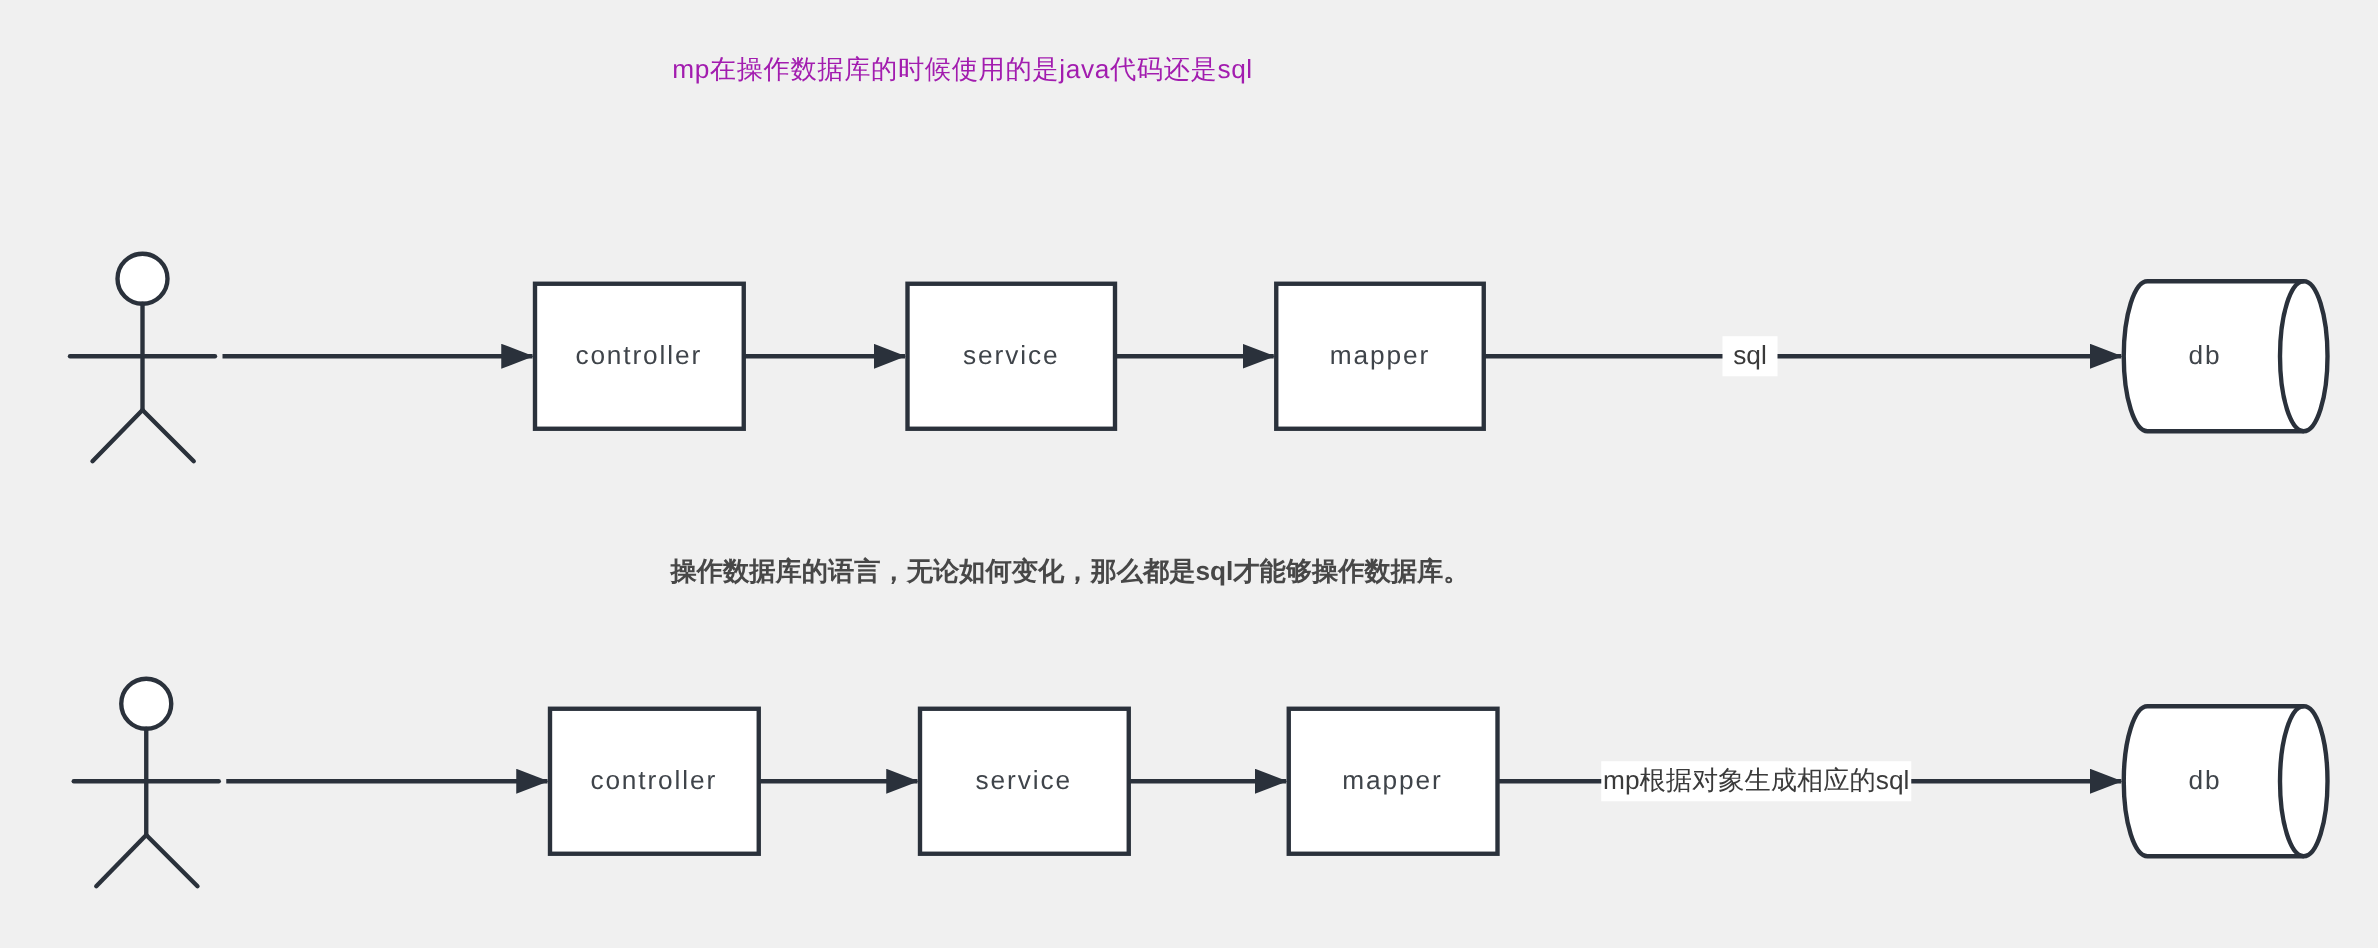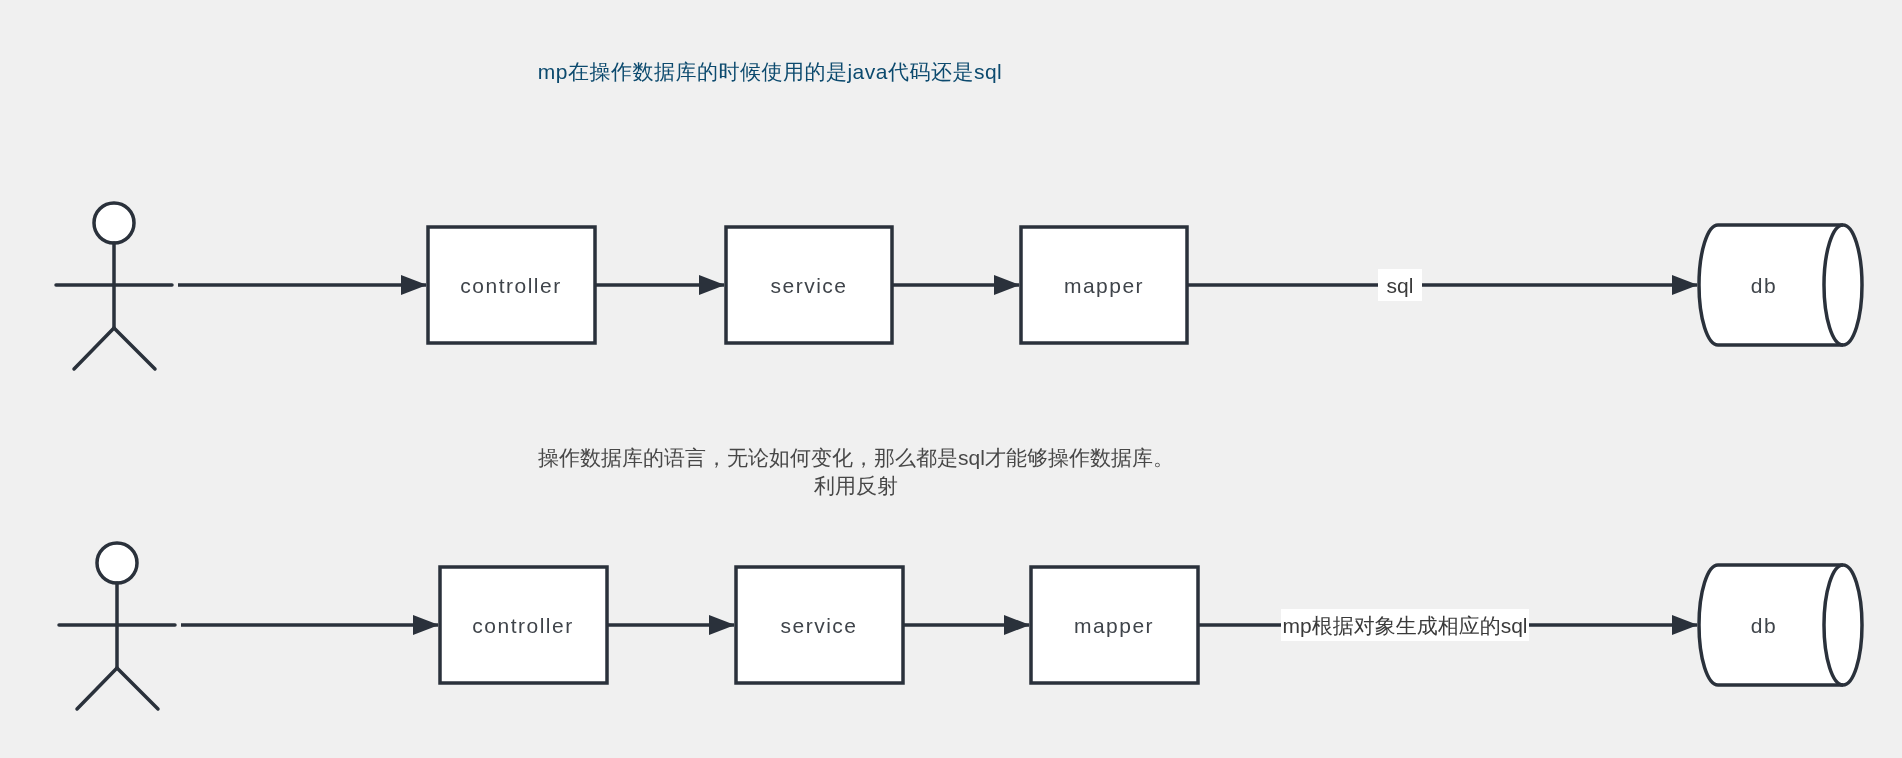--- a/index.html
+++ b/index.html
@@ -3,27 +3,27 @@
 <meta charset="utf-8">
 <style>
   html, body { margin:0; padding:0; }
   body {
     width:1902px; height:758px;
     background:#f0f0f0;
     font-family:"Liberation Sans", sans-serif;
     position:relative; overflow:hidden;
   }
   .title-text {
-    position:absolute; left:0; top:58px; width:1540px;
-    text-align:center; font-size:21px; color:#0c4a6e;
+    position:absolute; left:0; top:41px; width:1540px;
+    text-align:center; font-size:21px; color:#a21caf;
     letter-spacing:0.5px;
   }
   .note-block {
     position:absolute; left:0; top:444px; width:1712px;
-    text-align:center; font-size:21px; line-height:28px; color:#474747;
+    text-align:center; font-size:21px; line-height:28px; color:#474747;font-weight:bold;
   }
   svg.diagram { position:absolute; left:0; top:0; }
   .shape  { fill:#ffffff; stroke:#2a313b; stroke-width:3.5; }
   .stick  { stroke:#2a313b; stroke-width:3.5; fill:none; stroke-linecap:round; }
   .edge   { stroke:#2a313b; stroke-width:3.5; fill:none; }
   .capline{ stroke:#2a313b; stroke-width:3.5; fill:none; }
   .box-label {
     font-family:"Liberation Sans", sans-serif;
     font-size:21px; letter-spacing:1.5px;
     fill:#3f444a; text-anchor:middle;
@@ -34,21 +34,20 @@
   }
   .label-bg { fill:#ffffff; }
 </style>
 </head>
 <body>
 
 <div class="title-text">mp在操作数据库的时候使用的是java代码还是sql</div>
 
 <div class="note-block">
   <div>操作数据库的语言，无论如何变化，那么都是sql才能够操作数据库。</div>
-  <div>利用反射</div>
 </div>
 
 <svg class="diagram" width="1902" height="758" viewBox="0 0 1902 758">
   <defs>
     <marker id="arrow" markerUnits="userSpaceOnUse" markerWidth="26" markerHeight="20" refX="25" refY="10" orient="auto">
       <path d="M0,0 L26,10 L0,20 Z" fill="#2a313b"></path>
     </marker>
   </defs>
 
   <g>

